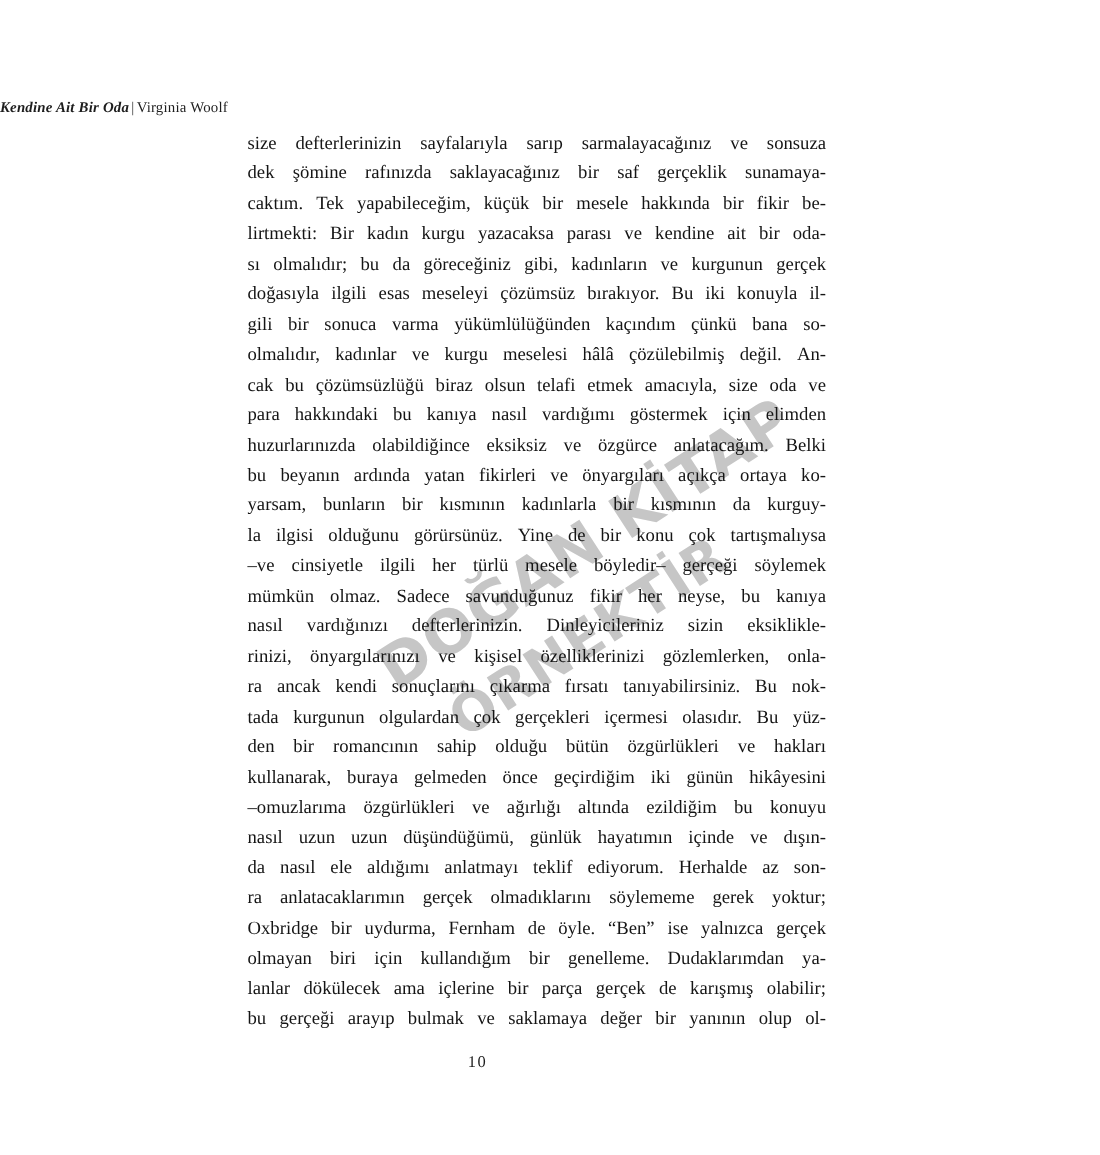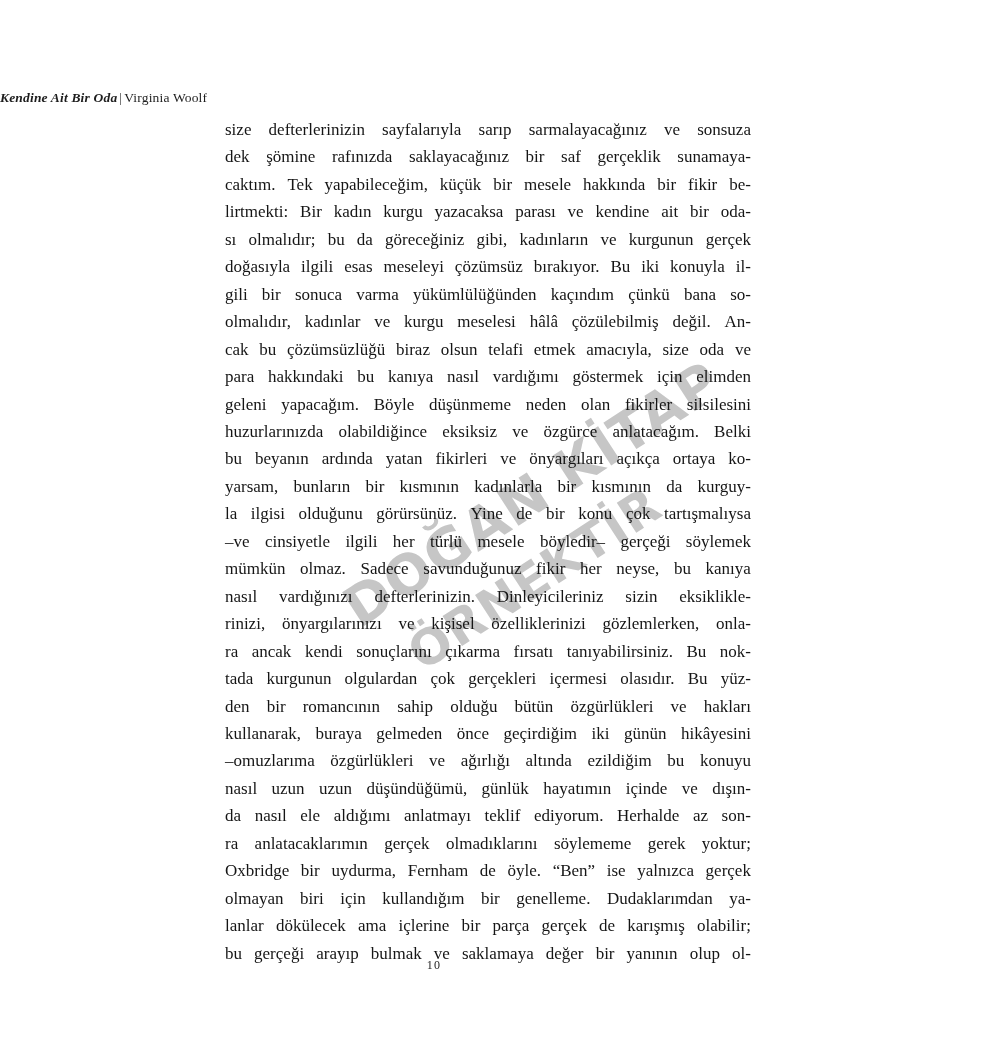--- a/index.html
+++ b/index.html
@@ -116,21 +116,21 @@
     display: inline-block;
   }
 
   
   .folio {
     position: absolute;
     top: 958px;
     left: 0;
     width: 868px;
     text-align: center;
-    font-size: 12px;
+    font-size: 15px;
     font-variant: small-caps;
     letter-spacing: 1.2px;
     color: #1d1d1d;
   }
 </style>
 </head>
 <body>
 
 <div class="page">
 
@@ -253,30 +253,20 @@
           <span>hakkındaki</span>
           <span>bu</span>
           <span>kanıya</span>
           <span>nasıl</span>
           <span>vardığımı</span>
           <span>göstermek</span>
           <span>için</span>
           <span>elimden</span>
         </span>
         <span class="line justify">
-          <span>geleni</span>
-          <span>yapacağım.</span>
-          <span>Böyle</span>
-          <span>düşünmeme</span>
-          <span>neden</span>
-          <span>olan</span>
-          <span>fikirler</span>
-          <span>silsilesini</span>
-        </span>
-        <span class="line justify">
           <span>huzurlarınızda</span>
           <span>olabildiğince</span>
           <span>eksiksiz</span>
           <span>ve</span>
           <span>özgürce</span>
           <span>anlatacağım.</span>
           <span>Belki</span>
         </span>
         <span class="line justify">
           <span>bu</span>

